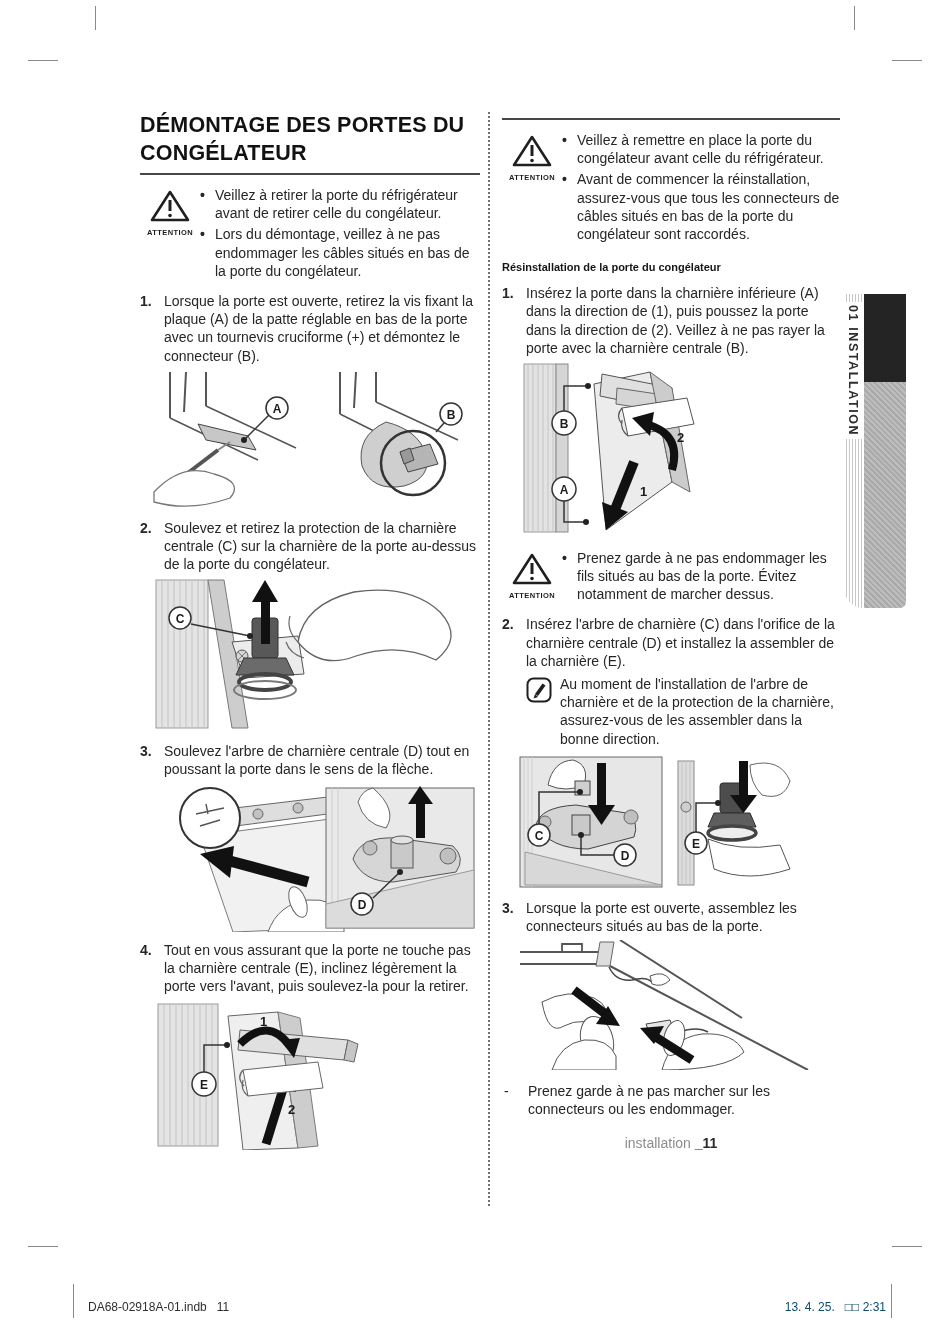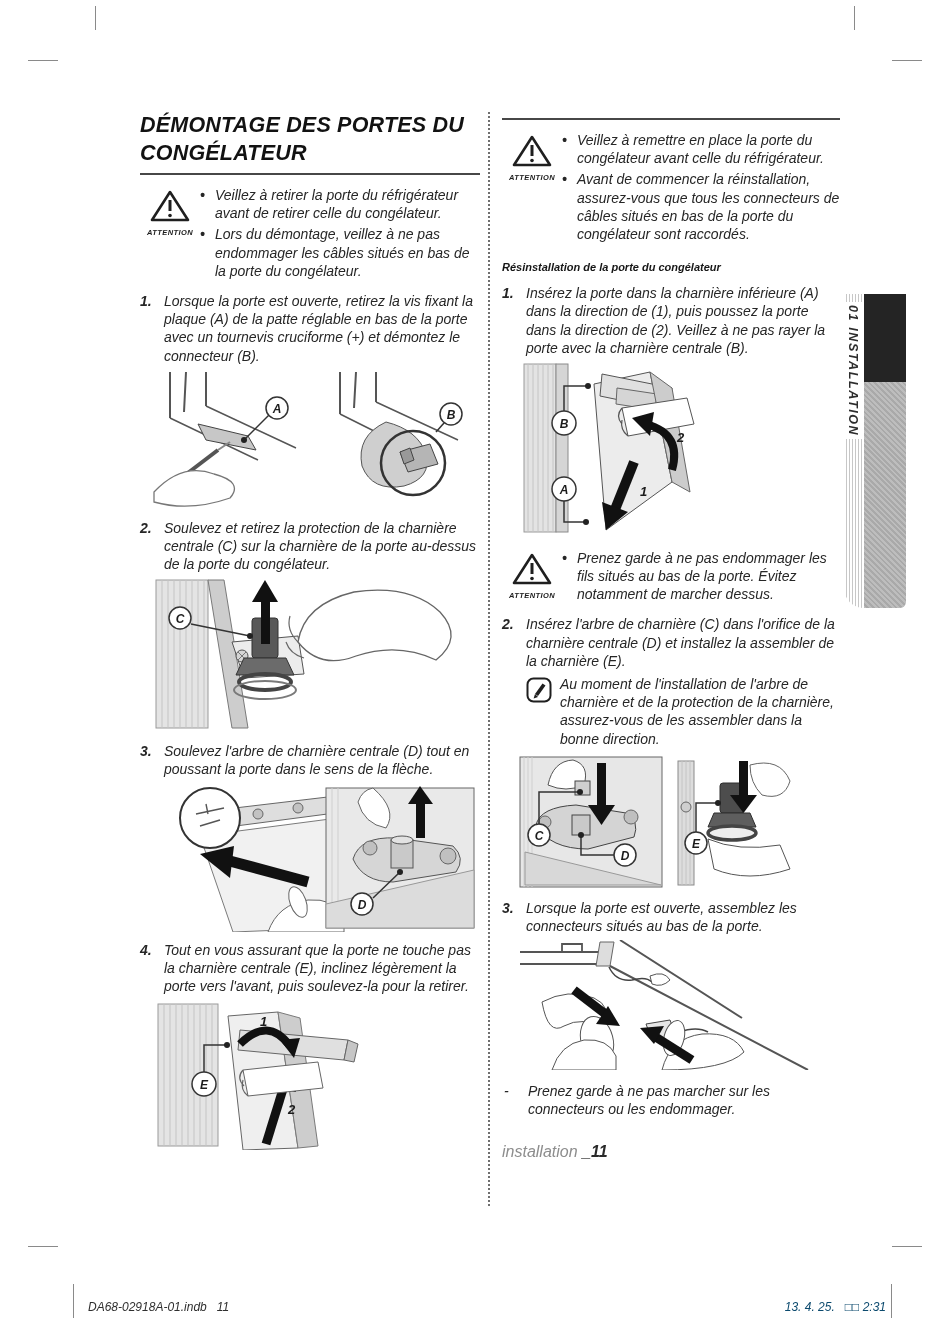--- a/index.html
+++ b/index.html
@@ -1,17 +1,17 @@
 <!DOCTYPE html>
 <html><head>
 <meta charset="utf-8">
 <style>
   html,body{margin:0;padding:0;}
   body{width:950px;height:1344px;background:#fdfdfd;font-family:"Liberation Sans",sans-serif;color:#262626;}
-  .page{position:relative;width:950px;height:1344px;background:#fff;overflow:hidden;font-style:italic;}
+  .page{position:relative;width:950px;height:1344px;background:#fff;overflow:hidden;}
 
   
   .mark{position:absolute;background:#8a8a8a;}
 
   
   .col{position:absolute;top:112px;}
   .col-left{left:140px;width:340px;}
   .col-right{left:502px;width:338px;}
   .divider{position:absolute;left:488px;top:112px;height:1094px;border-left:2px dotted #6f6f6f;}
 
@@ -33,21 +33,21 @@
 
   .note{display:flex;margin:2px 0 7px 24px;}
   .note-icon-col{width:34px;flex:none;padding-top:2px;}
   .note-text{flex:1;font-size:14px;line-height:1.3;}
 
   .dash-row{display:flex;font-size:14px;line-height:1.3;margin-top:12px;}
   .dash-sym{width:24px;flex:none;padding-left:2px;}
 
   .fig{margin:2px 0 6px 8px;display:block;}
 
-  .pg-num{margin-top:24px;text-align:left;font-size:16px;color:#8d8d8d;}
+  .pg-num{margin-top:16px;text-align:center;font-size:14px;color:#8d8d8d;}
   .pg-num .pg-bold{color:#2a2a2a;font-weight:bold;}
 
   
   .tab{position:absolute;left:844px;top:294px;width:62px;height:314px;border-bottom-left-radius:20px;border-bottom-right-radius:6px;overflow:hidden;}
   .tab-stripes{position:absolute;left:0;top:0;width:20px;height:100%;background:repeating-linear-gradient(90deg,#ffffff 0 2px,#c7c7c7 2px 3px);}
   .tab-body{position:absolute;left:20px;top:0;right:0;bottom:0;background:repeating-linear-gradient(45deg,#bdbdbd 0 2px,#a9a9a9 2px 4px);}
   .tab-dark{position:absolute;left:20px;top:0;right:0;height:88px;background:#242424;}
   .tab-label{position:absolute;left:0;top:8px;writing-mode:vertical-rl;font-size:12.5px;font-weight:bold;letter-spacing:1.6px;color:#2d2d2d;background:#fff;padding:3px 2px;}
 
   

